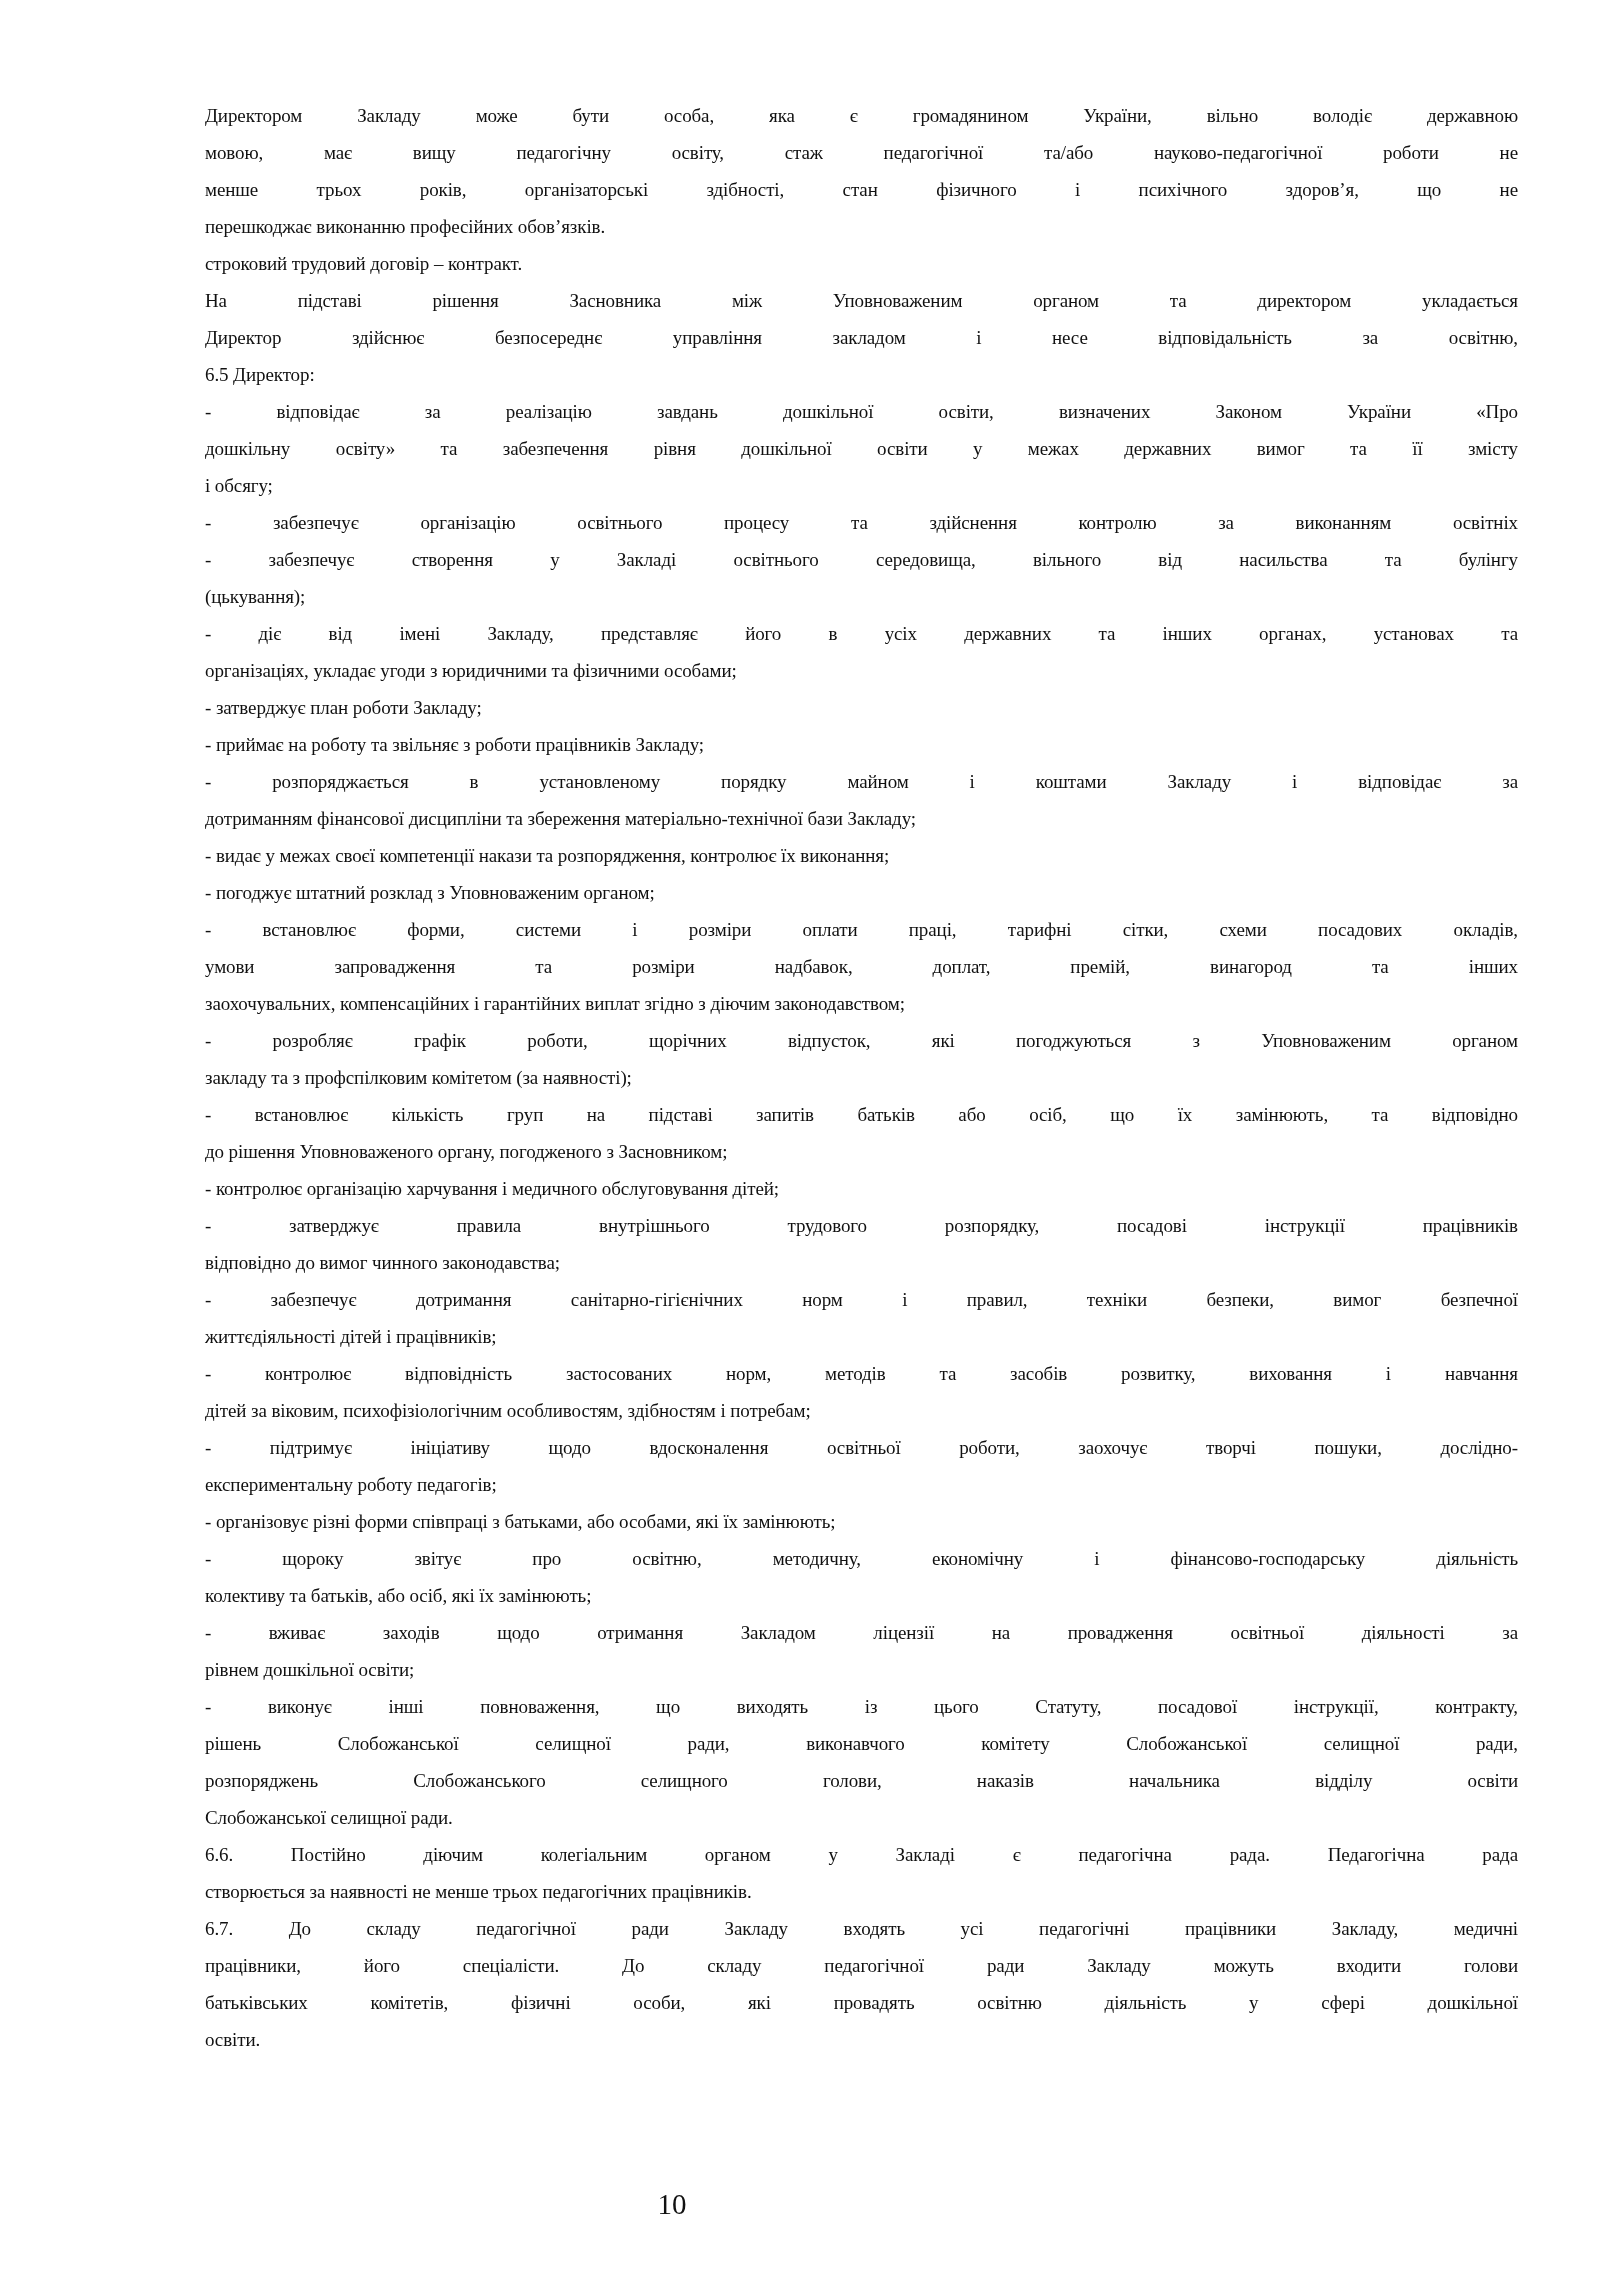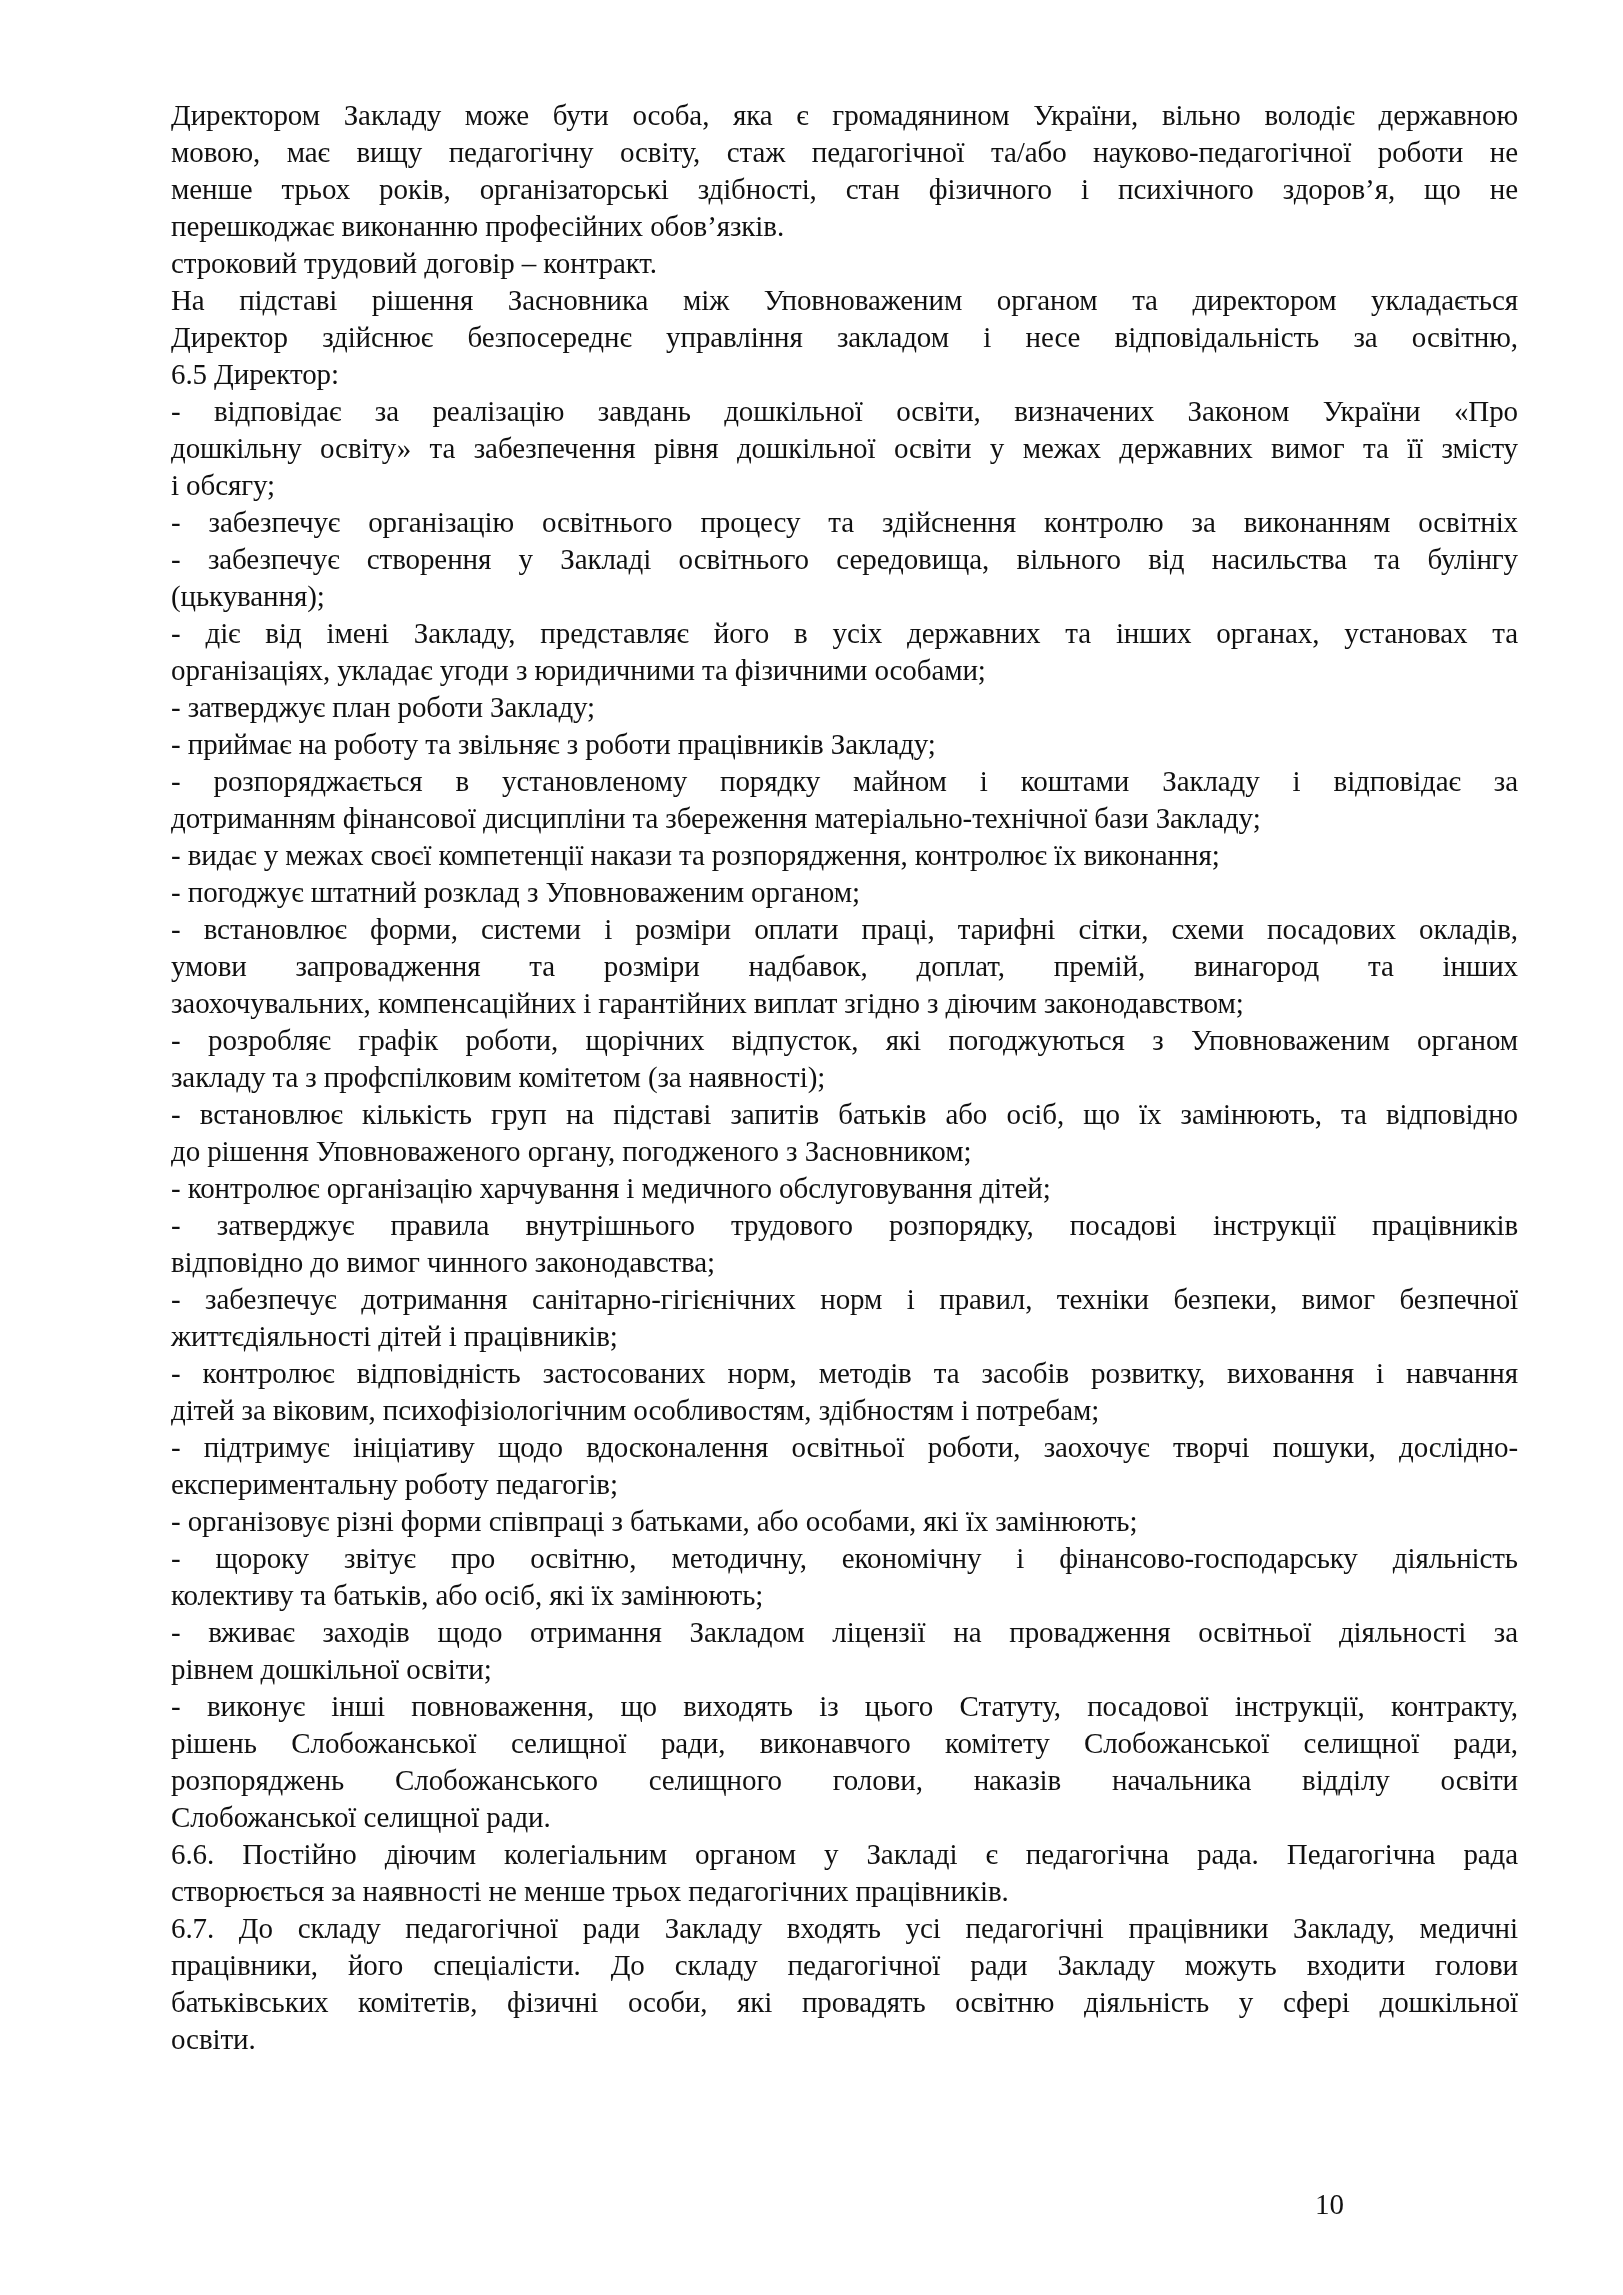--- a/index.html
+++ b/index.html
@@ -15,38 +15,39 @@
       font-family: "Liberation Serif", "DejaVu Serif", serif;
       color: #111111;
     }
     .page {
       position: absolute;
       left: 171px;
       top: 97px;
       width: 1347px;
     }
     .line {
-      font-size: 29px;
+      font-size: 19px;
       line-height: 37px;
       height: 37px;
       white-space: nowrap;
       text-align: justify;
       text-align-last: justify;
       overflow: visible;
       letter-spacing: -0.1px;
+      margin-left: 34px;
     }
     .line.last {
       text-align-last: left;
     }
     .page-number {
       position: absolute;
       top: 2186px;
       left: 0;
       width: 1344px;
-      text-align: right;
+      text-align: center;
       font-size: 29px;
       line-height: 37px;
     }
   </style>
 </head>
 <body>
 
 <div class="page" id="page-body">
     <div class="paragraph">
       <div class="line">Директором Закладу може бути  особа, яка є громадянином України, вільно володіє державною</div>

